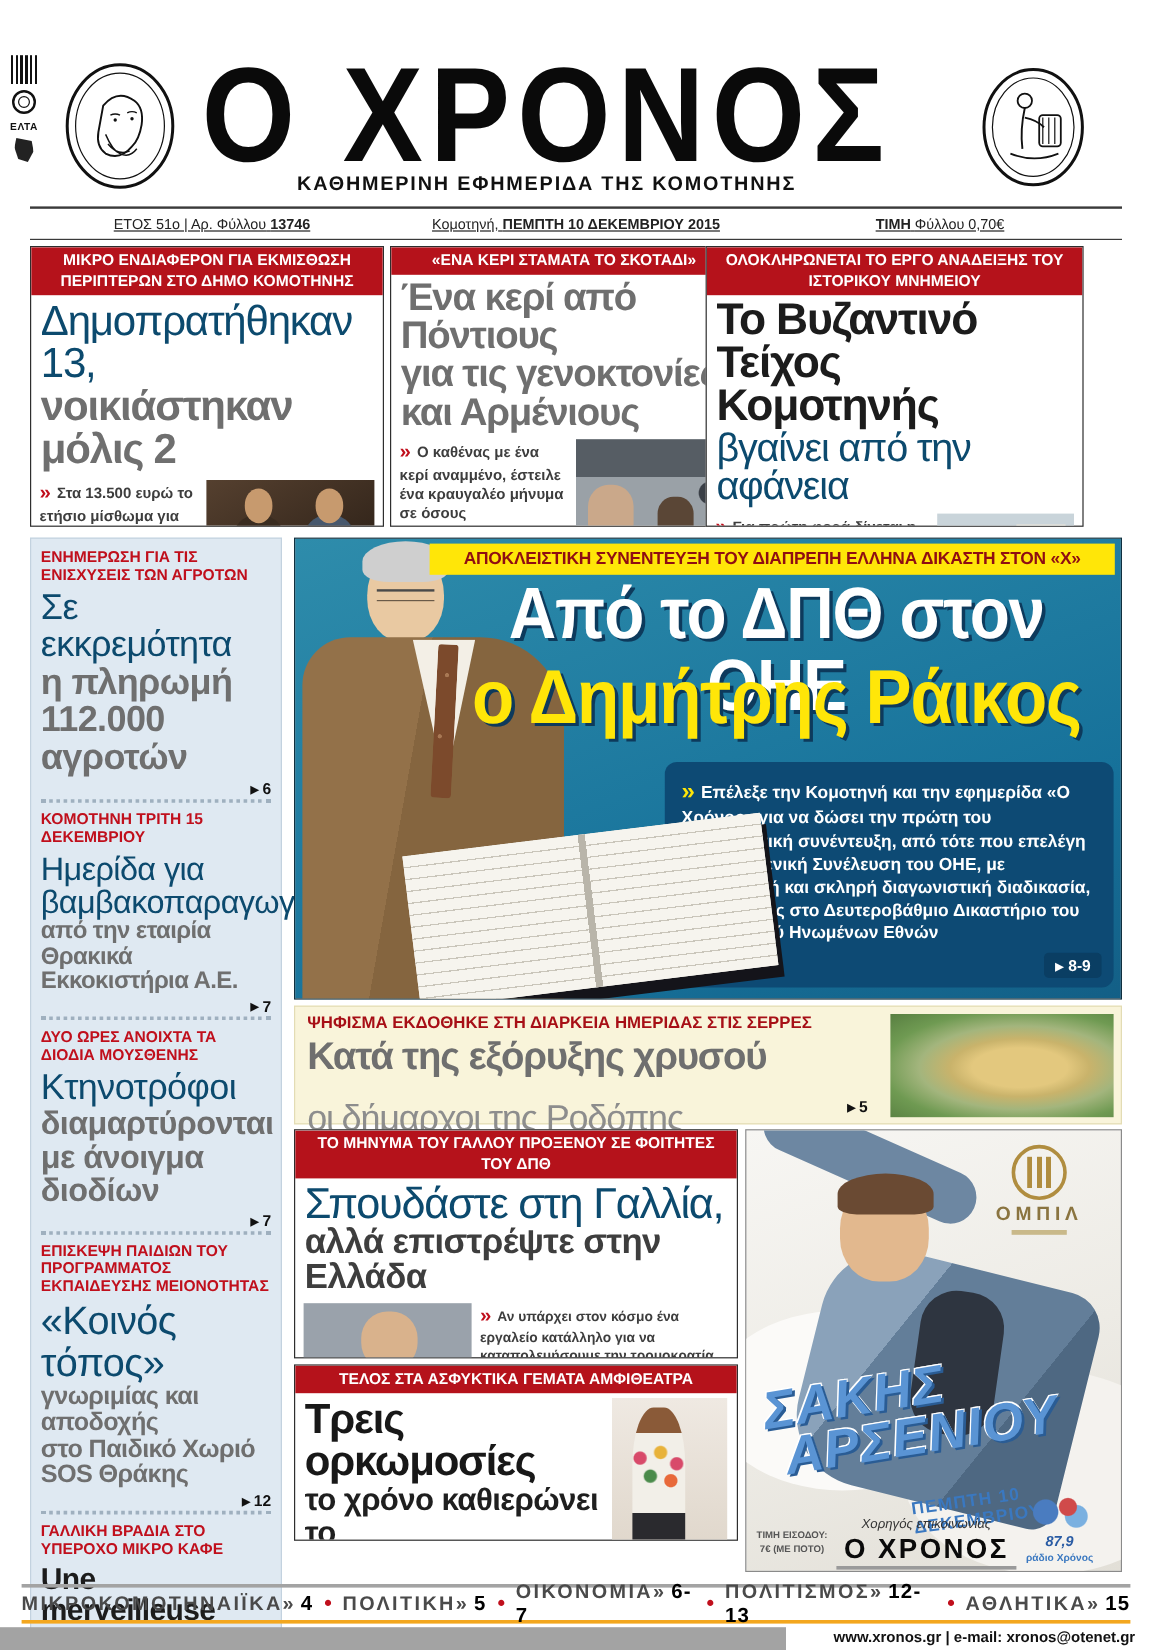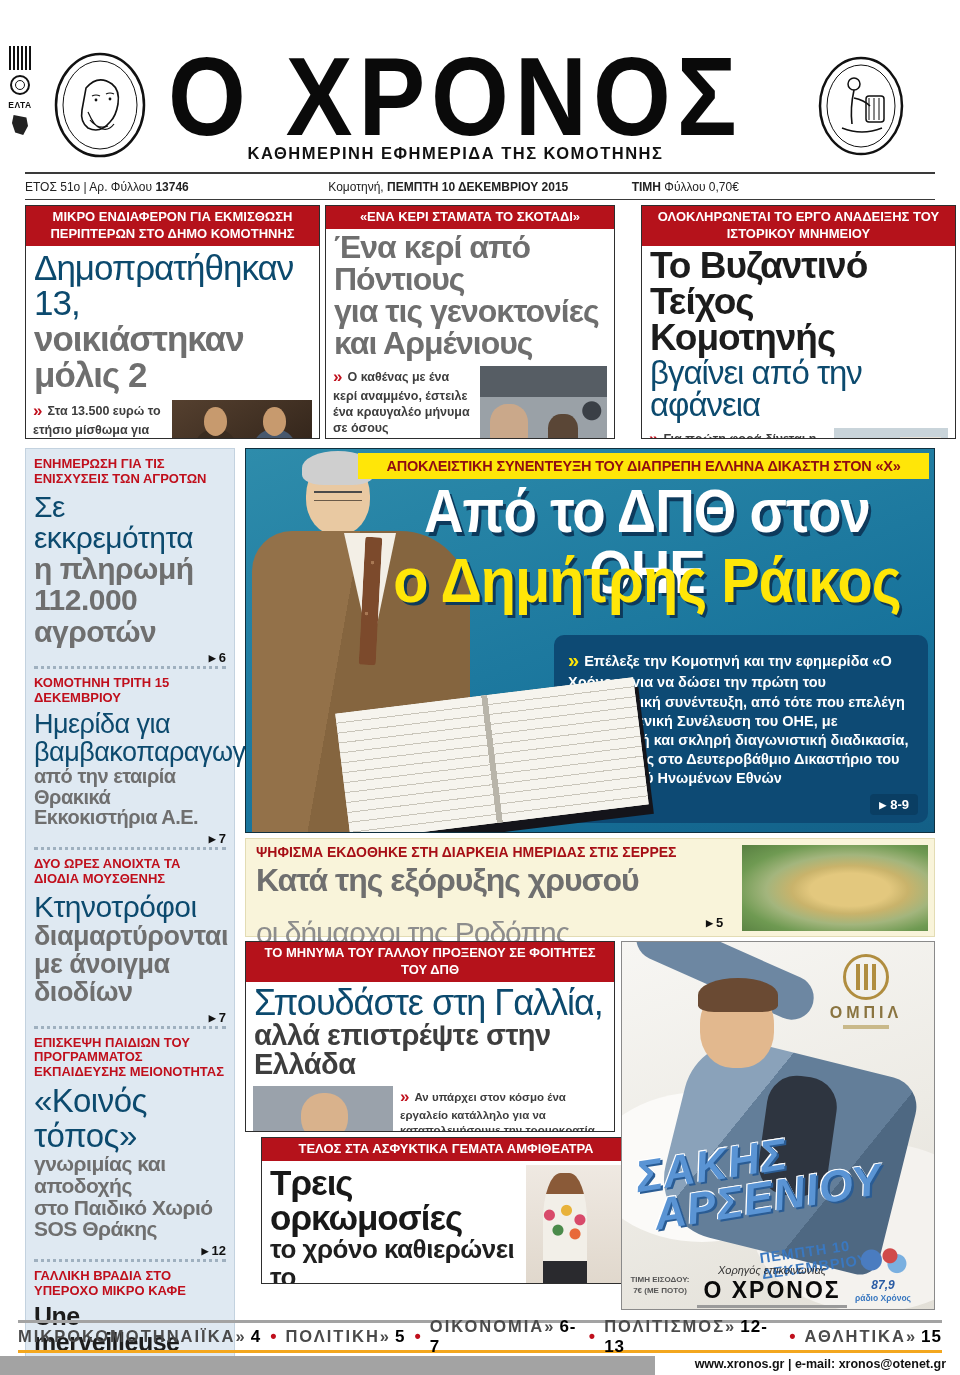--- a/index.html
+++ b/index.html
@@ -21,21 +21,21 @@
   .elta{font-size:8.5px;font-weight:900;color:#111;letter-spacing:.5px;}
   .stamp-blob{width:16px;height:20px;background:#222;clip-path:polygon(10% 0,90% 12%,100% 55%,70% 100%,20% 88%,0 40%);}
   .coin{position:absolute;}
   .coin-left{left:52px;top:12px;}
   .coin-right{left:816px;top:16px;}
 
   
   .dateline{position:absolute;left:25px;width:910px;top:172px;height:28px;
     border-top:2px solid #3a3a3a;border-bottom:1.5px solid #3a3a3a;
     display:flex;align-items:center;font-size:12px;color:#222;}
-  .dl-cell{flex:1;text-align:left;white-space:nowrap;}
+  .dl-cell{flex:1;text-align:center;white-space:nowrap;text-decoration:underline;}
   .dl-b{font-weight:800;}
 
   
   .article{position:absolute;border:1px solid #2e2e2e;background:#fff;overflow:hidden;}
   .kbar{background:#b5121b;color:#fff;font-weight:700;text-align:center;
     font-size:13px;line-height:1.3;padding:3px 6px;}
   .hl-light{color:#0c4a6e;font-weight:400;}
   .hl-bold{color:#6f6f6f;font-weight:700;}
   .hl-black{color:#1c1c1c;font-weight:800;}
   .blk{display:block;}
@@ -66,21 +66,21 @@
       radial-gradient(circle at 88% 40%, #3a3f46 0 9px, transparent 10px);}
   .photo-wall{background:linear-gradient(#c9d4da 0 28%,#8a6f4e 28% 58%,#6e5335 58% 100%);height:92px;}
   .photo-wall::before{content:"";position:absolute;right:6%;top:10%;width:36%;height:34%;
     background:#e8e3da;box-shadow:inset 0 -4px 0 #b8ab98;}
   .photo-wall::after{content:"";position:absolute;left:-10%;top:18%;width:70%;height:70%;
     background:#5d4731;border-radius:50% 50% 0 0;}
 
   
   .art1{left:25px;top:205px;width:295px;height:234px;}
   .art2{left:325px;top:205px;width:290px;height:234px;}
-  .art3{left:641px;top:205px;width:315px;height:234px;}
+  .art3{left:588px;top:205px;width:315px;height:234px;}
   .hl1{padding:4px 8px 2px;font-size:35px;line-height:1.02;letter-spacing:-1px;}
   .hl2{padding:2px 8px;font-size:32px;line-height:1.0;letter-spacing:-1px;}
   .hl3{padding:2px 8px;line-height:.98;letter-spacing:-1px;}
   .hl3 .b{font-size:37px;}
   .hl3 .l{font-size:33px;}
   .w132{flex:0 0 132px;}
   .w140{flex:0 0 140px;}
   .w178{flex:0 0 178px;}
 
   
@@ -144,21 +144,21 @@
   .fr-h1{padding:3px 8px 0;font-size:36px;line-height:1;letter-spacing:-1px;}
   .fr-h2{padding:0 8px 2px;font-size:29px;line-height:1;letter-spacing:-0.5px;color:#3e3e3e;font-weight:800;}
   .photo-consul{flex:0 0 140px;height:92px;background:#9aa2ab;position:relative;overflow:hidden;}
   .photo-consul::before{content:"";position:absolute;left:34%;top:8%;width:34%;height:52%;
     background:#d9b28c;border-radius:46%;}
   .photo-consul::after{content:"";position:absolute;left:12%;top:52%;width:76%;height:48%;
     background:linear-gradient(#23262b 0 40%,#3d6e9e 40% 58%,#7fb0d8 58% 70%,#23262b 70%);border-radius:40% 40% 0 0;}
   .fr-body{font-size:11.5px;}
 
   
-  .oaths{left:245px;top:1137px;width:370px;height:147px;margin-left:16px;}
+  .oaths{left:245px;top:1137px;width:370px;height:147px;}
   .oa-wrap{display:flex;gap:6px;padding:4px 8px;}
   .oa-left{flex:1;}
   .oa-h1{font-size:35px;font-weight:900;color:#181818;line-height:1;letter-spacing:-1px;}
   .oa-h2{font-size:26px;font-weight:800;color:#1f1f1f;line-height:1.08;letter-spacing:-0.5px;}
   .photo-grad{flex:0 0 96px;height:138px;position:relative;overflow:hidden;
     background:linear-gradient(#efe9e2,#ded5c9);}
   .photo-grad::before{content:"";position:absolute;left:18%;top:6%;width:46%;height:86%;
     background:linear-gradient(#8a5a38 0 18%,#f2efe8 18% 74%,#2a2a2e 74%);border-radius:40% 40% 8px 8px;}
   .photo-grad::after{content:"";position:absolute;left:10%;top:26%;width:64%;height:34%;
     background:

